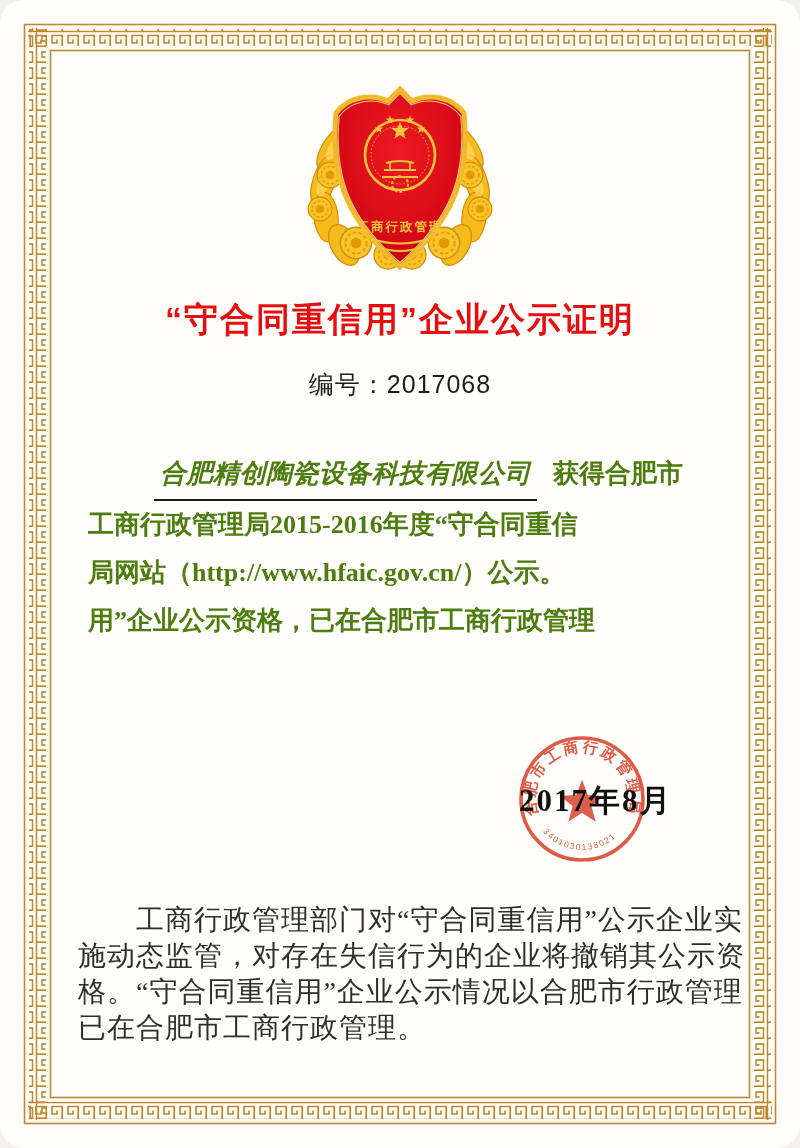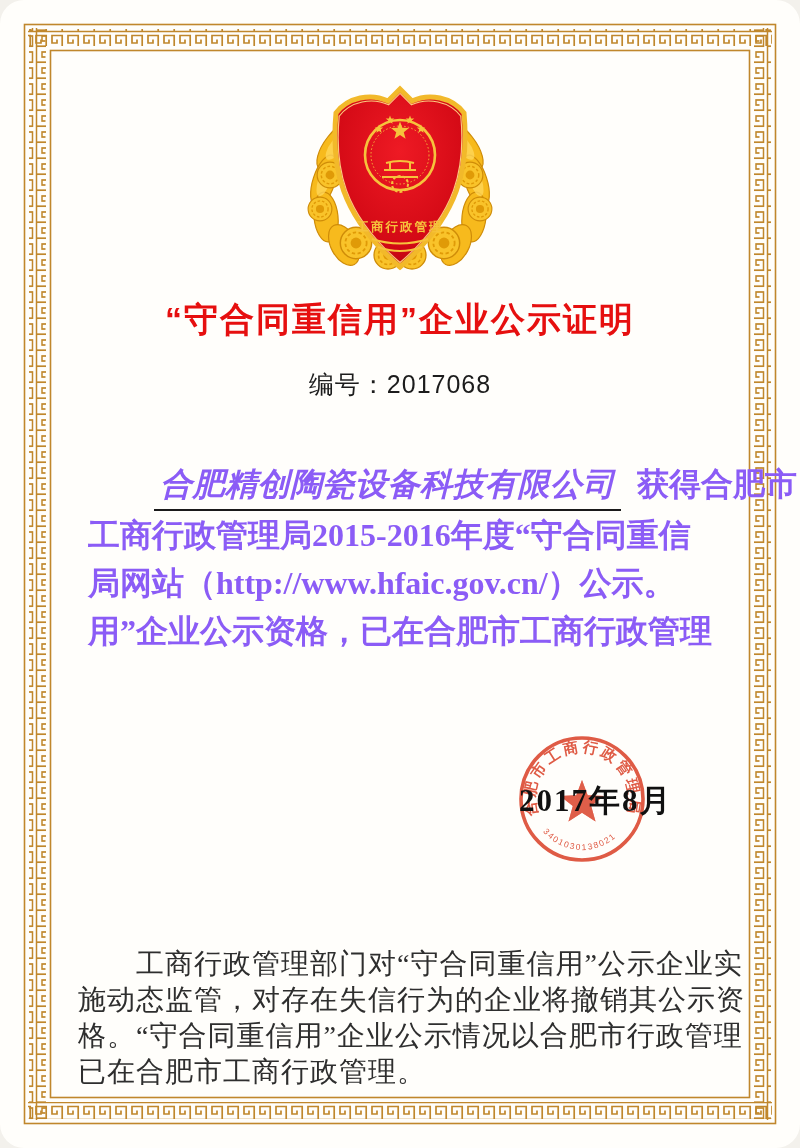--- a/index.html
+++ b/index.html
@@ -6,32 +6,32 @@
   body{width:800px;height:1148px;background:#f3f1ec;font-family:"Liberation Serif","DejaVu Serif",serif;}
   .page{position:relative;width:800px;height:1148px;background:#fffefb;overflow:hidden;border-radius:24px;}
   .frame{position:absolute;left:0;top:0;}
   .badge{position:absolute;left:300px;top:83px;}
   .title{position:absolute;left:0;top:297px;width:100%;margin:0;text-align:center;
          font-family:"Liberation Sans","DejaVu Sans",sans-serif;font-weight:900;
          font-size:34px;letter-spacing:2px;color:#e60f0f;}
   .serial{position:absolute;left:0;top:368px;width:100%;text-align:center;
           font-family:"Liberation Sans","DejaVu Sans",sans-serif;
           font-size:25px;color:#1c1c1c;font-weight:500;letter-spacing:1px;}
-  .body-block{position:absolute;left:88px;top:460px;width:626px;color:#8b5cf6;
-              font-weight:700;font-size:32px;line-height:48px;}
+  .body-block{position:absolute;left:88px;top:450px;width:626px;color:#4d7c0f;
+              font-weight:700;font-size:26px;line-height:48px;}
   .body-line{white-space:nowrap;}
   .line1{padding-left:66px;}
   .company{display:inline-block;border-bottom:2.5px solid #1a1a1a;padding:0 6px 1px 6px;
            font-style:italic;letter-spacing:0.5px;}
   .after-company{margin-left:16px;}
   .stamp{position:absolute;left:516px;top:733px;opacity:0.93;}
   .date{position:absolute;left:519px;top:780px;font-size:31px;font-weight:700;
         color:#101010;letter-spacing:2px;z-index:4;}
   .notice{position:absolute;left:78px;top:902px;width:640px;color:#2e2e2e;
-          font-size:28px;line-height:36px;font-weight:400;letter-spacing:1px;margin-top:44px;}
+          font-size:28px;line-height:36px;font-weight:400;letter-spacing:1px;}
   .notice .nline{white-space:nowrap;}
   .notice .n1{padding-left:58px;}
 </style>
 </head>
 <body>
 
 <div class="page">
 
   <svg class="frame" width="800" height="1148" viewBox="0 0 800 1148">
     <defs>

